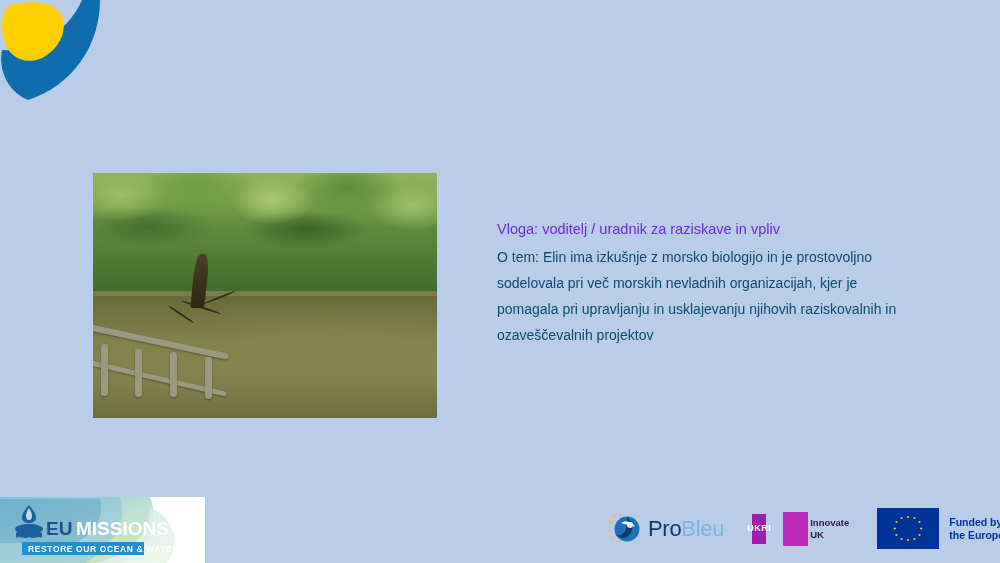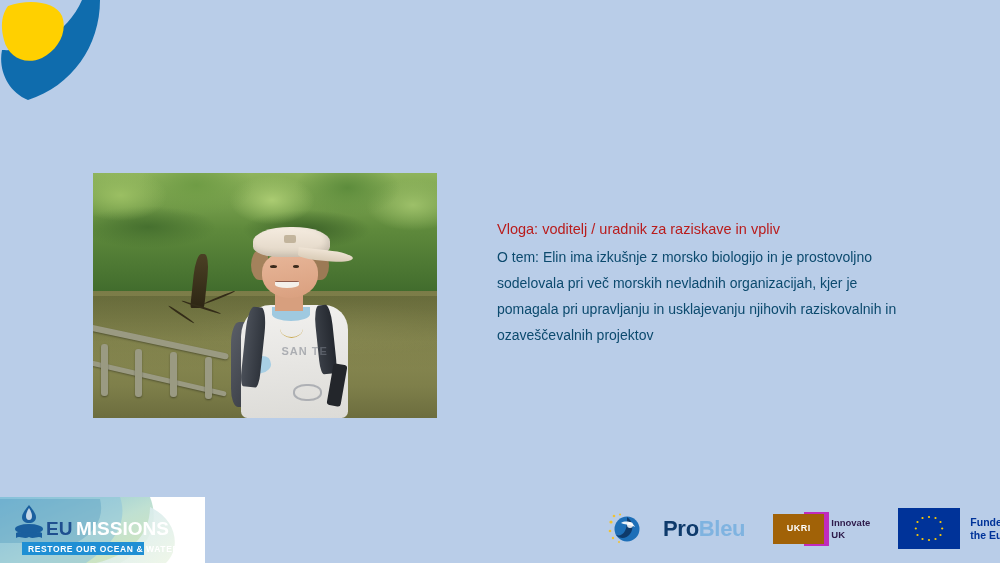--- a/index.html
+++ b/index.html
@@ -170,21 +170,21 @@
     transform:rotate(10deg);
   }
 
   
   .info { position:absolute; left:497px; top:214px; width:420px; }
   .info-name {
     font-size:16px; font-weight:bold; color:#1c49a6;
     margin-bottom:14px;
   }
   .info-line {
-    font-size:14.5px; color:#b91c1c; line-height:30px;
+    font-size:14.5px; color:#6d28d9; line-height:30px;
   }
   .info-body { font-size:14px; color:#0c4a6e; line-height:26px; }
 
   
   .footer-band {
     position:absolute; left:0; bottom:0; width:1000px; height:74px;
   }
   .eumissions {
     position:absolute; left:0; bottom:0; width:205px; height:66px;
     overflow:hidden;
@@ -192,32 +192,32 @@
   .eumissions svg { display:block; }
 
   .footer-logos {
     position:absolute; left:608px; bottom:14px;
     display:flex; align-items:center; gap:28px;
   }
   .logo-group { display:flex; align-items:center; }
 
   
   .probleu-text {
-    font-size:22px; font-weight:bold; letter-spacing:-0.3px;
-    margin-left:21px;
+    font-size:22px; font-weight:normal; letter-spacing:-0.3px;
+    margin-left:6px;
   }
   .probleu-text .pro { color:#0e3a6b; }
   .probleu-text .bleu { color:#7fb3e0; }
 
   
   .ukri-wrap { display:flex; align-items:center; }
   .ukri-mark { position:relative; width:58px; height:34px; }
   .ukri-sq {
-    position:absolute; left:0; top:2px; width:51px; height:30px;
-    background:#a16207; color:#fff;
+    position:absolute; left:0; top:2px; width:14px; height:30px;
+    background:#a21caf; color:#fff;
     font-size:9px; font-weight:bold; line-height:9.5px;
     display:flex; flex-direction:column; justify-content:center;
     align-items:center; letter-spacing:0.5px;
   }
   .ukri-pink1 {
     position:absolute; left:31px; top:0; width:16px; height:22px;
     background:#c12bbd;
   }
   .ukri-pink2 {
     position:absolute; left:31px; top:8px; width:25px; height:26px;
@@ -268,42 +268,20 @@
 
       <div class="ph-rail">
         <div class="ph-rail-bar" style="left:0;top:14%;width:100%;height:7%;transform:rotate(12deg);"></div>
         <div class="ph-rail-bar" style="left:2%;top:58%;width:96%;height:6%;transform:rotate(13deg);"></div>
         <div class="ph-rail-bar" style="left:10%;top:20%;width:5%;height:62%;"></div>
         <div class="ph-rail-bar" style="left:34%;top:26%;width:5%;height:58%;"></div>
         <div class="ph-rail-bar" style="left:58%;top:30%;width:5%;height:54%;"></div>
         <div class="ph-rail-bar" style="left:82%;top:36%;width:5%;height:50%;"></div>
       </div>
 
-      <div class="ph-person">
-        <div class="ph-pack"></div>
-        <div class="ph-shirt"></div>
-        <div class="ph-sleeve"></div>
-        <div class="ph-strap-l"></div>
-        <div class="ph-strap-r"></div>
-        <div class="ph-collar"></div>
-        <div class="ph-necklace"></div>
-        <div class="ph-shirt-print">SAN TE</div>
-        <div class="ph-shirt-badge"></div>
-        <div class="ph-neck"></div>
-        <div class="ph-hair-l"></div>
-        <div class="ph-hair-r"></div>
-        <div class="ph-face"></div>
-        <div class="ph-eye l"></div>
-        <div class="ph-eye r"></div>
-        <div class="ph-mouth"></div>
-        <div class="ph-cap"></div>
-        <div class="ph-cap-brim"></div>
-        <div class="ph-cap-logo"></div>
-        <div class="ph-hand-item"></div>
-      </div>
     </div>
   </div>
 
   <div class="info">
     <div class="info-line">Vloga: voditelj / uradnik za raziskave in vpliv</div>
     <div class="info-body">O tem: Elin ima izkušnje z morsko biologijo in je prostovoljno sodelovala pri več morskih nevladnih organizacijah, kjer je pomagala pri upravljanju in usklajevanju njihovih raziskovalnih in ozaveščevalnih projektov</div>
   </div>
 
   <div class="footer-band">
 

